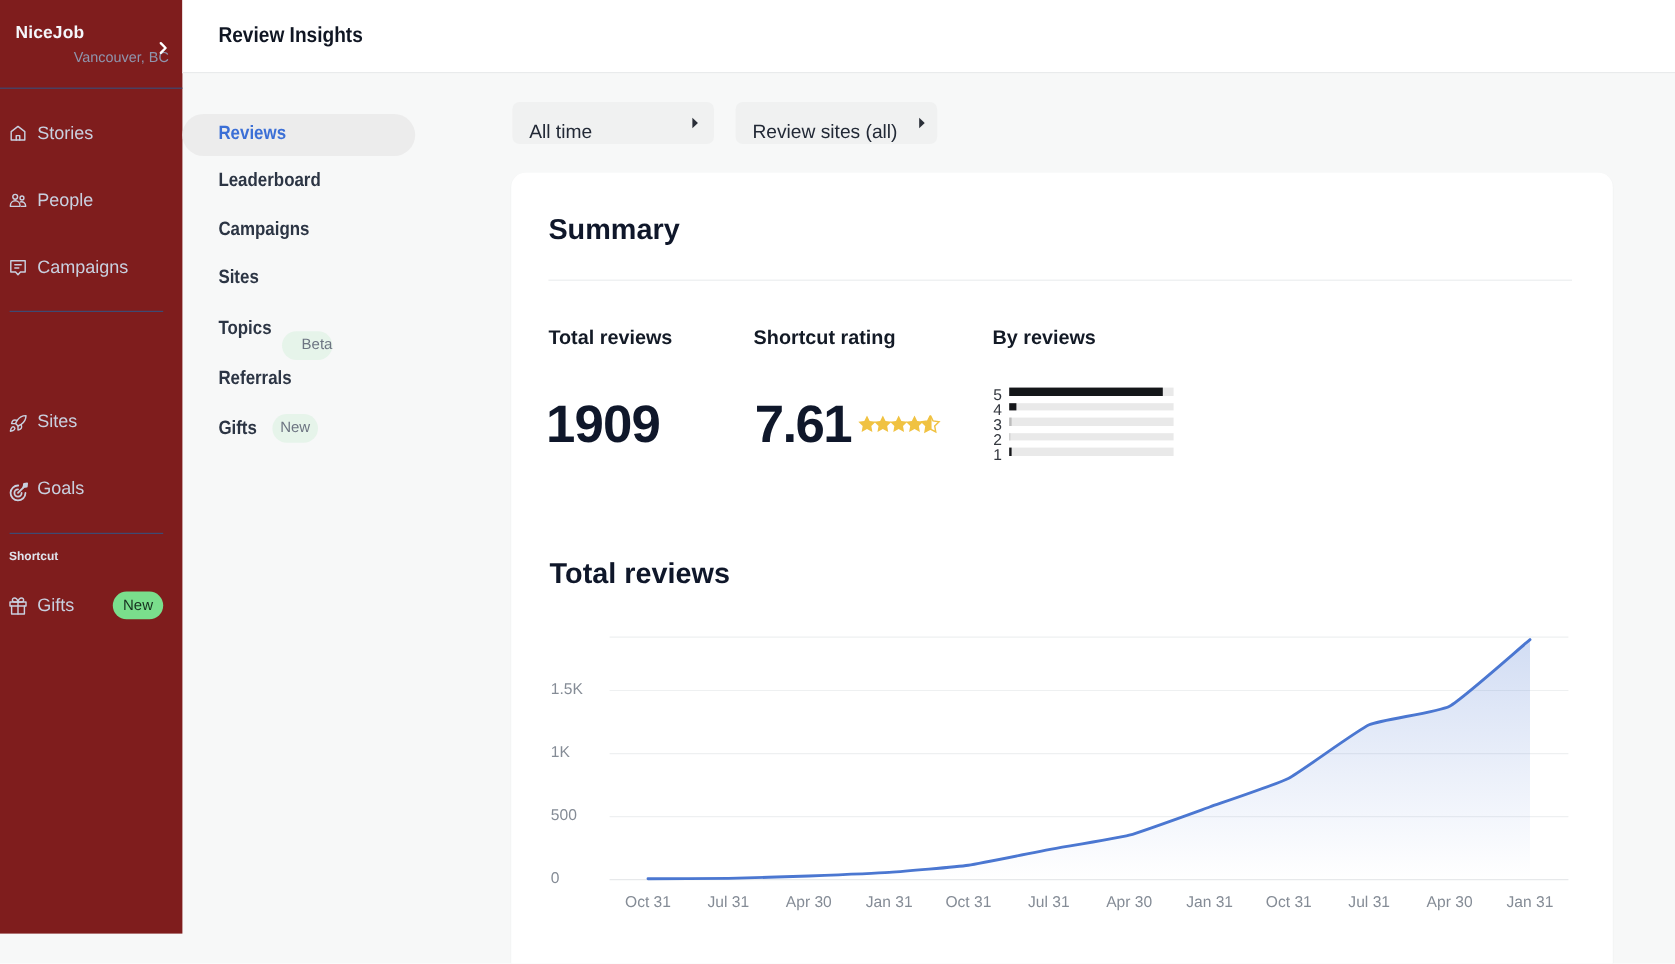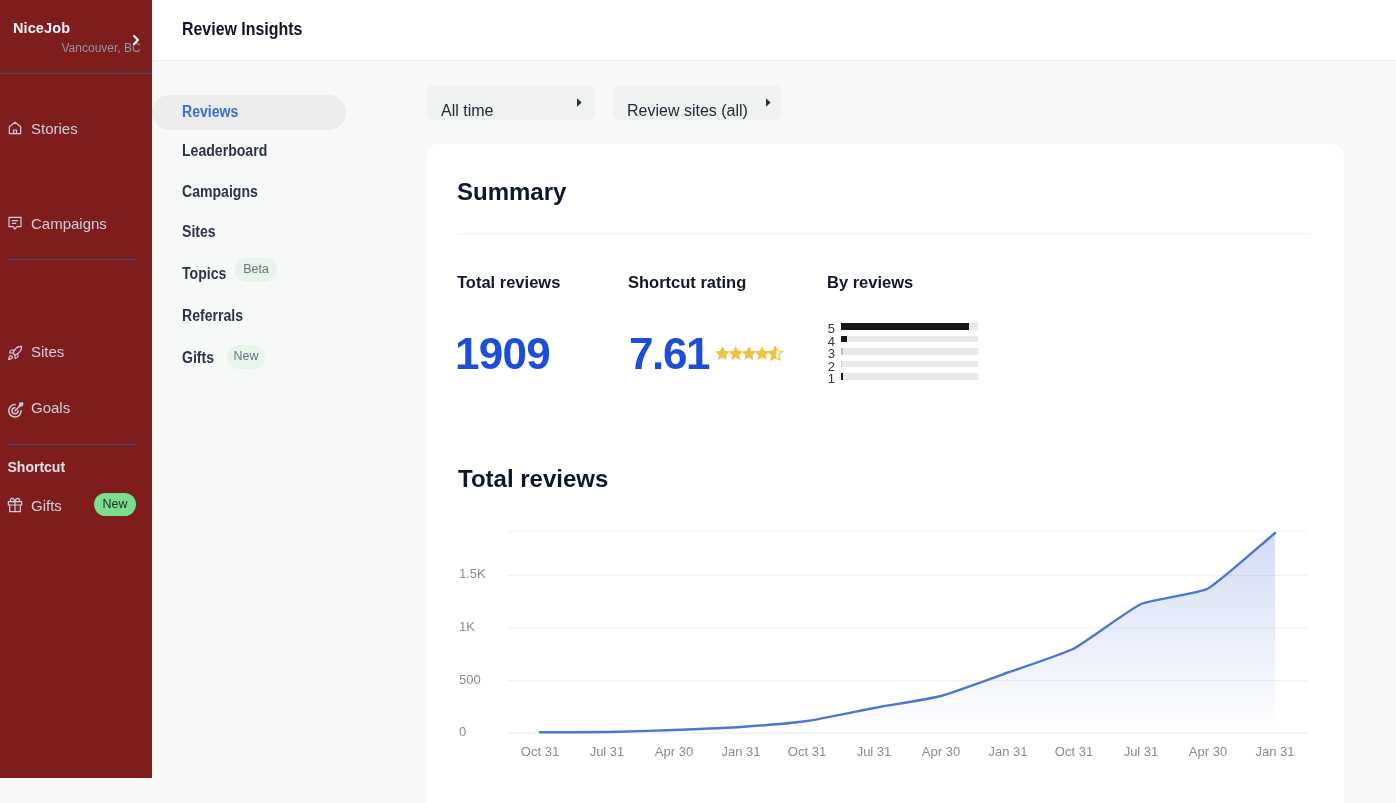--- a/index.html
+++ b/index.html
@@ -10,21 +10,21 @@
 #sidebar { position:absolute; left:0; top:0; width:152px; height:778px; background:#7f1d1d; }
 .sb-head { position:absolute; left:0; top:0; width:152px; height:74px; border-bottom:1px solid #3e4a73; }
 .sb-title { position:absolute; left:13px; top:19.5px; font-size:14.5px; font-weight:700; color:#f5f7fb; letter-spacing:.1px; }
 .sb-sub { position:absolute; left:13.5px; top:40.5px; font-size:12px; color:#8f95ad;margin-left:48px; }
 .sb-chev { position:absolute; left:129px; top:33px; }
 .sb-item { position:absolute; left:0; width:152px; height:56px; color:#c9d0df; font-size:15px; }
 .sb-item .lbl { position:absolute; left:31px; top:50%; transform:translateY(-50%); }
 .sb-item svg { position:absolute; left:6.5px; top:50%; transform:translateY(-50%); }
 .sb-item.active { background:#0a1128; color:#f2f4f9; }
 .sb-div { position:absolute; left:8px; width:128px; border-top:1px solid #3e4a73; }
-.sb-label { position:absolute; left:7.5px; top:459px; font-size:14px; font-weight:700; color:#dfe3ec; }
+.sb-label { position:absolute; left:7.5px; top:459px; font-size:10px; font-weight:700; color:#dfe3ec; }
 .badge-new-side { position:absolute; left:94px; top:16px; width:42px; height:23px; background:#7ade8c; color:#16301f; font-size:12.5px; line-height:23px; text-align:center; border-radius:11.5px; }
 
 
 #topbar { position:absolute; left:152px; top:0; width:1244px; height:61px; background:#fff; border-bottom:1px solid #e9ebec; }
 #topbar h1 { position:absolute; left:30px; top:19px; font-size:18px; font-weight:700; color:#101623; transform:scaleX(.885); transform-origin:left top; white-space:nowrap; }
 
 
 .subnav-pill { position:absolute; left:152px; top:95px; width:194px; height:35px; background:#ececec; border-radius:17.5px; }
 .sub-item { position:absolute; left:182px; font-size:16px; font-weight:700; color:#2c3544; white-space:nowrap; transform:scaleX(.88); transform-origin:left top; }
 .sub-item.blue { color:#3b6fd6; }
@@ -33,21 +33,21 @@
 
 .fbtn { position:absolute; top:85px; height:35px; background:#f0f1f1; border-radius:6px; font-size:16px; color:#222936; }
 .fbtn .t { position:absolute; left:14px; top:17px; }
 .fbtn .c { position:absolute; top:12px; }
 
 
 #card { position:absolute; left:426px; top:144px; width:918px; height:680px; background:#fff; border-radius:12px; box-shadow:0 1px 2px rgba(16,24,40,.04); }
 #card h2 { position:absolute; font-size:24px; font-weight:700; color:#0f172a; letter-spacing:0; }
 .card-div { position:absolute; left:31px; top:89px; width:853px; border-top:1px solid #eceeef; }
 .colhead { position:absolute; top:129px; font-size:16.5px; font-weight:700; color:#131a26; }
-.bignum { position:absolute; top:184.5px; font-size:44px; font-weight:700; color:#1d4ed8; letter-spacing:-0.7px; }
+.bignum { position:absolute; top:184.5px; font-size:44px; font-weight:700; color:#0f172a; letter-spacing:-0.7px; }
 .br-row { position:absolute; height:6.5px; }
 .br-lbl { position:absolute; font-size:13px; color:#33373e; width:14px; text-align:right; }
 .br-track { position:absolute; left:0; top:0; width:137px; height:6.5px; background:#e9e9e9; }
 .br-fill { position:absolute; left:0; top:0; height:6.5px; background:#141619; }
 
 
 #chart { position:absolute; left:0; top:380px; }
 .axis-lbl { font-size:13px; fill:#858c96; }
 </style>
 </head>
@@ -55,26 +55,35 @@
 
 <div id="sidebar">
   <div class="sb-head">
     <div class="sb-title">NiceJob</div>
     <div class="sb-sub">Vancouver, BC</div>
     <svg class="sb-chev" width="14" height="14" viewBox="0 0 14 14">
         <path d="M5 3l4 4-4 4" fill="none" stroke="#fff" stroke-width="2" stroke-linecap="round" stroke-linejoin="round"></path>
       </svg>
   </div>
 
-  <div class="sb-item" style="top:100px;padding-left:15px;">
+  <div class="sb-item" style="top:83px;padding-left:15px;">
     <svg width="16" height="16" viewBox="0 0 24 24" fill="none" stroke="#c9d0df" stroke-width="1.8" stroke-linecap="round" stroke-linejoin="round">
         <path d="M3.5 10L12 3.5 20.5 10v10.5h-17z"></path>
         <path d="M9.8 20.5v-5.5h4.4v5.5"></path>
       </svg>
     <span class="lbl">Stories</span>
+  </div>
+  <div class="sb-item" style="top:139px;">
+    <svg width="16" height="16" viewBox="0 0 24 24" fill="none" stroke="#c9d0df" stroke-width="1.8" stroke-linecap="round" stroke-linejoin="round">
+        <circle cx="8.5" cy="7.5" r="3"></circle>
+        <path d="M2.5 19.5v-1a6 6 0 0 1 12 0v1z"></path>
+        <circle cx="17" cy="9" r="2.4"></circle>
+        <path d="M16.5 19.5h5v-.8a5 5 0 0 0-6.5-4.8"></path>
+      </svg>
+    <span class="lbl">People</span>
   </div>
   <div class="sb-item" style="top:195px;">
     <svg width="16" height="16" viewBox="0 0 24 24" fill="none" stroke="#c9d0df" stroke-width="1.8" stroke-linecap="round" stroke-linejoin="round">
         <path d="M21 3.5H3v14h6l3 3.5 3-3.5h6z" transform="translate(0,0)"></path>
         <path d="M8 8.5h8M8 12.5h5"></path>
       </svg>
     <span class="lbl">Campaigns</span>
   </div>
   <div class="sb-div" style="top:259px;"></div>
   <div class="sb-item" style="top:323px;">
@@ -113,21 +122,21 @@
 <div id="topbar">
     <h1>Review Insights</h1>
   </div>
 
 <div class="subnav-pill"></div>
 <div class="sub-item blue" style="top:103px;">Reviews</div>
 <div class="sub-item" style="top:142px;">Leaderboard</div>
 <div class="sub-item" style="top:183px;">Campaigns</div>
 <div class="sub-item" style="top:223px;">Sites</div>
 <div class="sub-item" style="top:265px;">Topics</div>
-<div class="badge-soft" style="left:235px; top:258px; width:42px;">Beta</div>
+<div class="badge-soft" style="left:235px; top:276px; width:42px;text-align:right;">Beta</div>
 <div class="sub-item" style="top:307px;">Referrals</div>
 <div class="sub-item" style="top:349px;">Gifts</div>
 <div class="badge-soft" style="left:227px; top:345px; width:38px;">New</div>
 
 <div class="fbtn" style="left:427px; width:168px;">
   <span class="t">All time</span>
   <svg class="c" style="left:147px;" width="11" height="11" viewBox="0 0 11 11">
       <path d="M3 1.2l4.6 4.3-4.6 4.3z" fill="#2a2f38"></path>
     </svg>
 </div>

